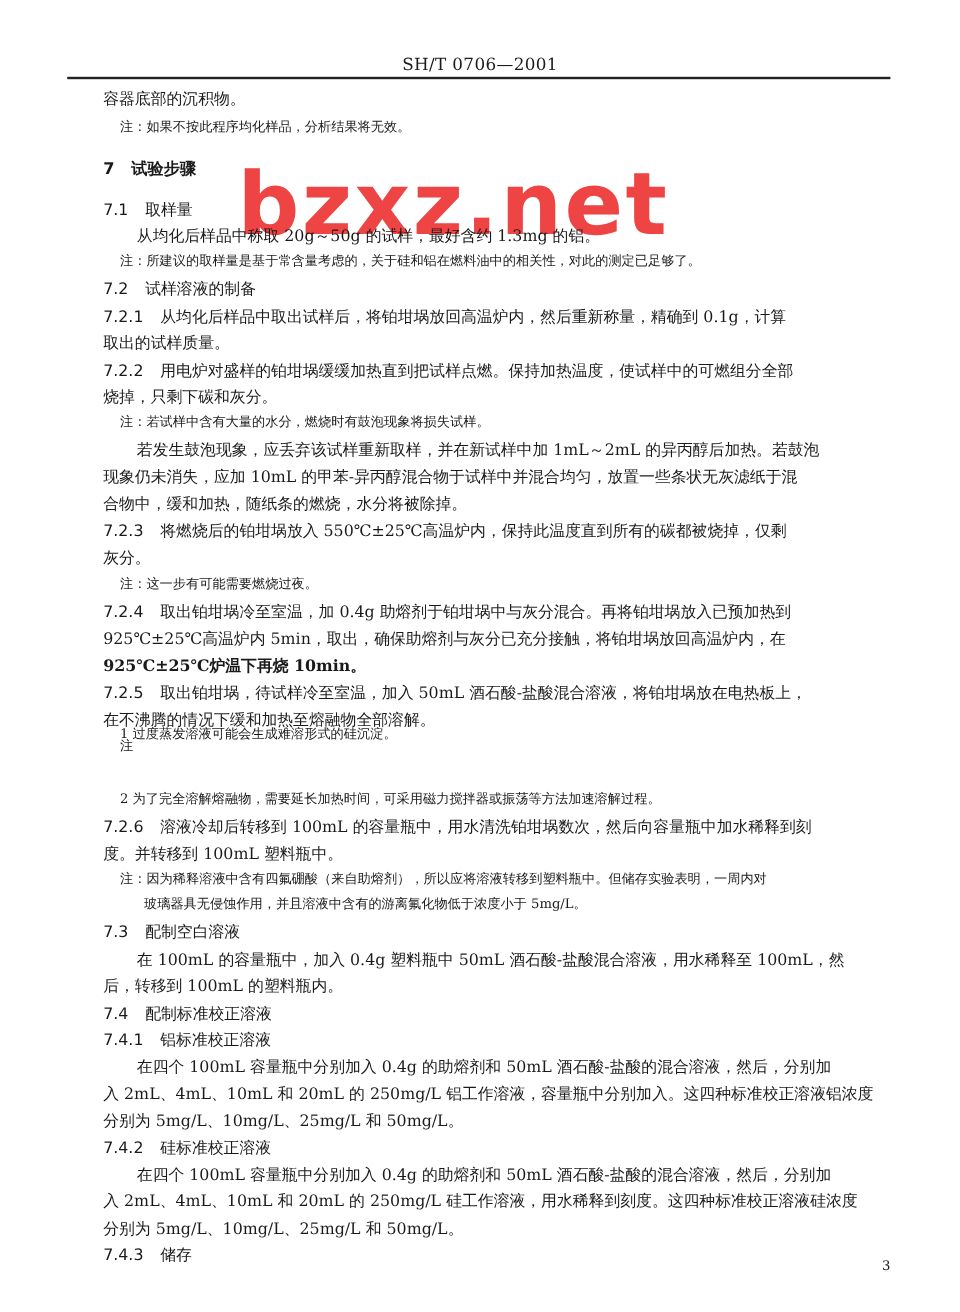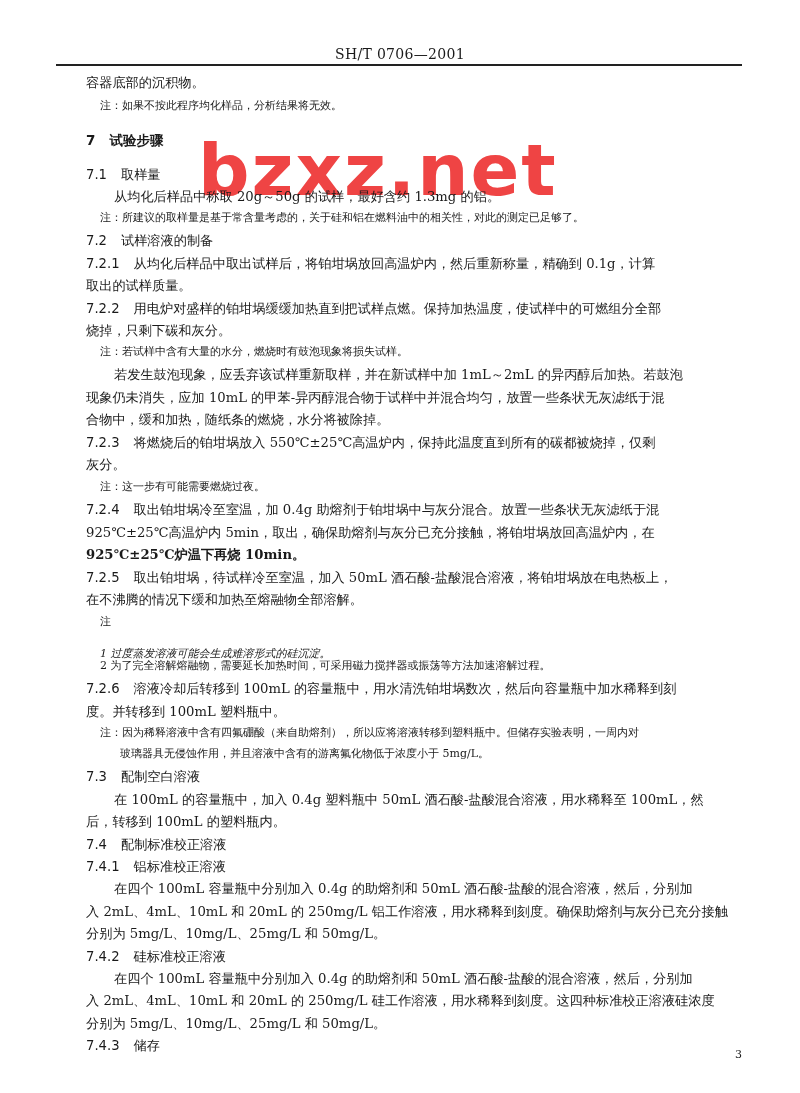--- a/index.html
+++ b/index.html
@@ -39,39 +39,39 @@
       <div class="line p" style="top: 203px; left: 0px;"><span>取出的试样质量。</span></div>
       <div class="line p" style="top: 226px; left: 0px;"><span class="num">7.2.2</span><span>用电炉对盛样的铂坩埚缓缓加热直到把试样点燃。保持加热温度，使试样中的可燃组分全部</span></div>
       <div class="line p" style="top: 248px; left: 0px;"><span>烧掉，只剩下碳和灰分。</span></div>
       <div class="line note" style="top: 270px; left: 14px;"><span>注：若试样中含有大量的水分，燃烧时有鼓泡现象将损失试样。</span></div>
       <div class="line p" style="top: 292px; left: 28px;"><span>若发生鼓泡现象，应丢弃该试样重新取样，并在新试样中加 1mL～2mL 的异丙醇后加热。若鼓泡</span></div>
       <div class="line p" style="top: 315px; left: 0px;"><span>现象仍未消失，应加 10mL 的甲苯-异丙醇混合物于试样中并混合均匀，放置一些条状无灰滤纸于混</span></div>
       <div class="line p" style="top: 337px; left: 0px;"><span>合物中，缓和加热，随纸条的燃烧，水分将被除掉。</span></div>
       <div class="line p" style="top: 360px; left: 0px;"><span class="num">7.2.3</span><span>将燃烧后的铂坩埚放入 550℃±25℃高温炉内，保持此温度直到所有的碳都被烧掉，仅剩</span></div>
       <div class="line p" style="top: 382px; left: 0px;"><span>灰分。</span></div>
       <div class="line note" style="top: 405px; left: 14px;"><span>注：这一步有可能需要燃烧过夜。</span></div>
-      <div class="line p" style="top: 427px; left: 0px;"><span class="num">7.2.4</span><span>取出铂坩埚冷至室温，加 0.4g 助熔剂于铂坩埚中与灰分混合。放置一些条状无灰滤纸于混</span></div>
+      <div class="line p" style="top: 427px; left: 0px;"><span class="num">7.2.4</span><span>取出铂坩埚冷至室温，加 0.4g 助熔剂于铂坩埚中与灰分混合。再将铂坩埚放入已预加热到</span></div>
       <div class="line p" style="top: 450px; left: 0px;"><span>925℃±25℃高温炉内 5min，取出，确保助熔剂与灰分已充分接触，将铂坩埚放回高温炉内，在</span></div>
       <div class="line p" style="top: 472px; left: 0px; font-weight: bold;"><span>925℃±25℃炉温下再烧 10min。</span></div>
       <div class="line p" style="top: 495px; left: 0px;"><span class="num">7.2.5</span><span>取出铂坩埚，待试样冷至室温，加入 50mL 酒石酸-盐酸混合溶液，将铂坩埚放在电热板上，</span></div>
       <div class="line p" style="top: 517px; left: 0px;"><span>在不沸腾的情况下缓和加热至熔融物全部溶解。</span></div>
       <div class="line note" style="top: 540px; left: 14px;"><span>注</span></div>
-      <div class="line note" style="top: 572px; left: 14px; font-style: italic;"><span>1 过度蒸发溶液可能会生成难溶形式的硅沉淀。</span></div>
+      <div class="line note" style="top: 530px; left: 14px;"><span>1 过度蒸发溶液可能会生成难溶形式的硅沉淀。</span></div>
       <div class="line note" style="top: 584px; left: 14px;"><span>2 为了完全溶解熔融物，需要延长加热时间，可采用磁力搅拌器或振荡等方法加速溶解过程。</span></div>
       <div class="line p" style="top: 606px; left: 0px;"><span class="num">7.2.6</span><span>溶液冷却后转移到 100mL 的容量瓶中，用水清洗铂坩埚数次，然后向容量瓶中加水稀释到刻</span></div>
       <div class="line p" style="top: 629px; left: 0px; text-align: center;"><span>度。并转移到 100mL 塑料瓶中。</span></div>
       <div class="line note" style="top: 651px; left: 14px; font-family: Liberation Serif, serif;"><span>注：因为稀释溶液中含有四氟硼酸（来自助熔剂），所以应将溶液转移到塑料瓶中。但储存实验表明，一周内对</span></div>
       <div class="line note" style="top: 672px; left: 34px;"><span>玻璃器具无侵蚀作用，并且溶液中含有的游离氟化物低于浓度小于 5mg/L。</span></div>
       <div class="line p" style="top: 694px; left: 0px;"><span class="num">7.3</span><span>配制空白溶液</span></div>
       <div class="line p" style="top: 717px; left: 28px;"><span>在 100mL 的容量瓶中，加入 0.4g 塑料瓶中 50mL 酒石酸-盐酸混合溶液，用水稀释至 100mL，然</span></div>
       <div class="line p" style="top: 739px; left: 0px;"><span>后，转移到 100mL 的塑料瓶内。</span></div>
       <div class="line p" style="top: 762px; left: 0px;"><span class="num">7.4</span><span>配制标准校正溶液</span></div>
       <div class="line p" style="top: 784px; left: 0px;"><span class="num">7.4.1</span><span>铝标准校正溶液</span></div>
       <div class="line p" style="top: 806px; left: 28px;"><span>在四个 100mL 容量瓶中分别加入 0.4g 的助熔剂和 50mL 酒石酸-盐酸的混合溶液，然后，分别加</span></div>
-      <div class="line p" style="top: 829px; left: 0px;"><span>入 2mL、4mL、10mL 和 20mL 的 250mg/L 铝工作溶液，用水稀释到刻度。确保助熔剂与灰分已充分接触</span></div>
+      <div class="line p" style="top: 829px; left: 0px;"><span>入 2mL、4mL、10mL 和 20mL 的 250mg/L 铝工作溶液，容量瓶中分别加入。这四种标准校正溶液铝浓度</span></div>
       <div class="line p" style="top: 851px; left: 0px;"><span>分别为 5mg/L、10mg/L、25mg/L 和 50mg/L。</span></div>
       <div class="line p" style="top: 874px; left: 0px;"><span class="num">7.4.2</span><span>硅标准校正溶液</span></div>
       <div class="line p" style="top: 896px; left: 28px;"><span>在四个 100mL 容量瓶中分别加入 0.4g 的助熔剂和 50mL 酒石酸-盐酸的混合溶液，然后，分别加</span></div>
       <div class="line p" style="top: 918px; left: 0px;"><span>入 2mL、4mL、10mL 和 20mL 的 250mg/L 硅工作溶液，用水稀释到刻度。这四种标准校正溶液硅浓度</span></div>
       <div class="line p" style="top: 941px; left: 0px;"><span>分别为 5mg/L、10mg/L、25mg/L 和 50mg/L。</span></div>
       <div class="line p" style="top: 963px; left: 0px;"><span class="num">7.4.3</span><span>储存</span></div>
     </div>
   <div class="pagenum">3</div>
 </div>
 

